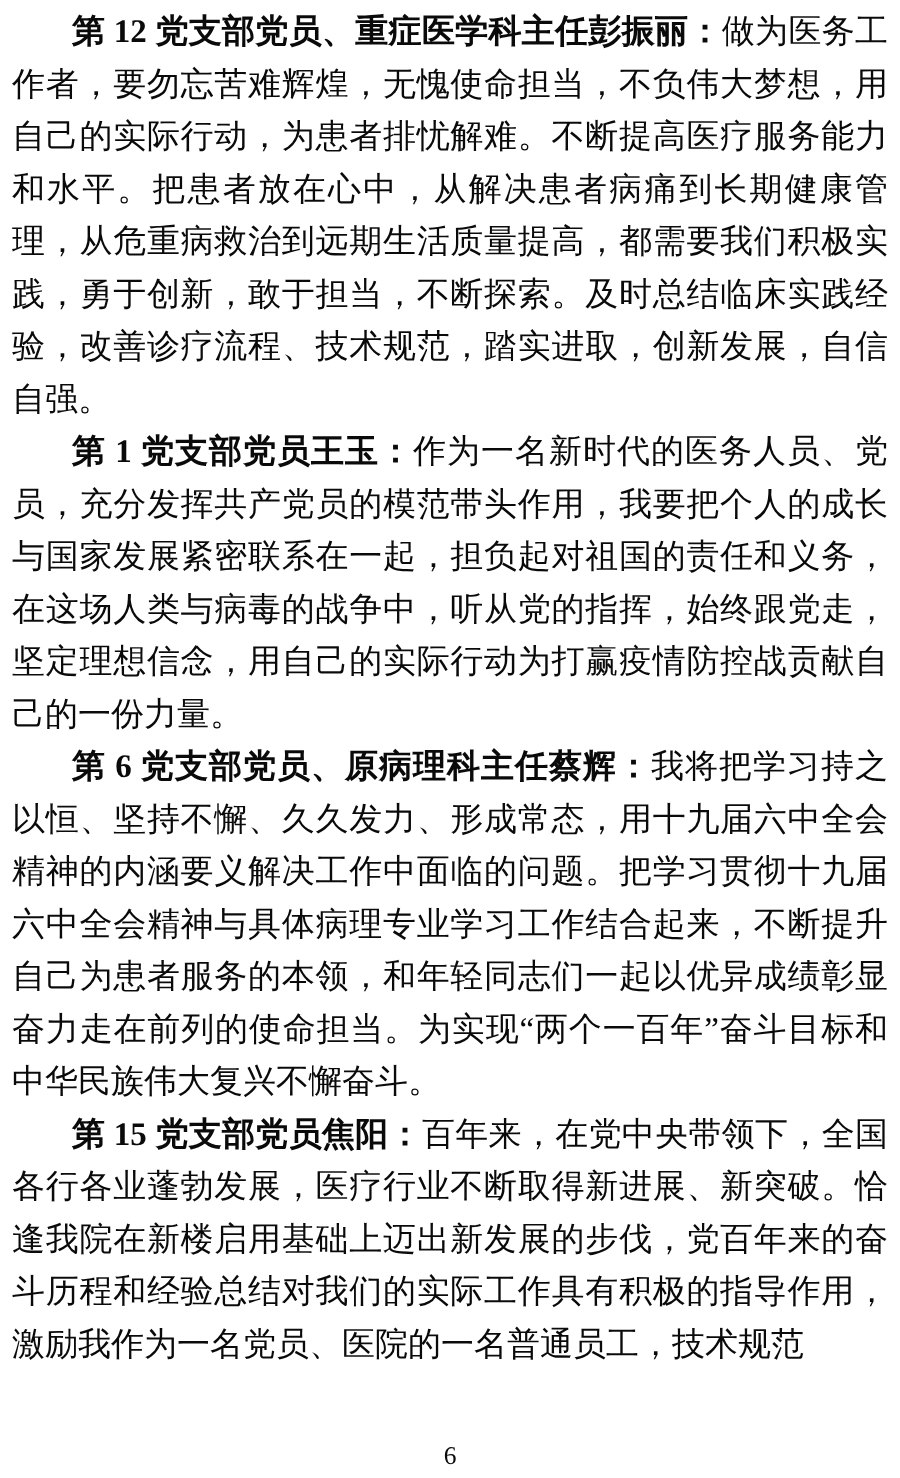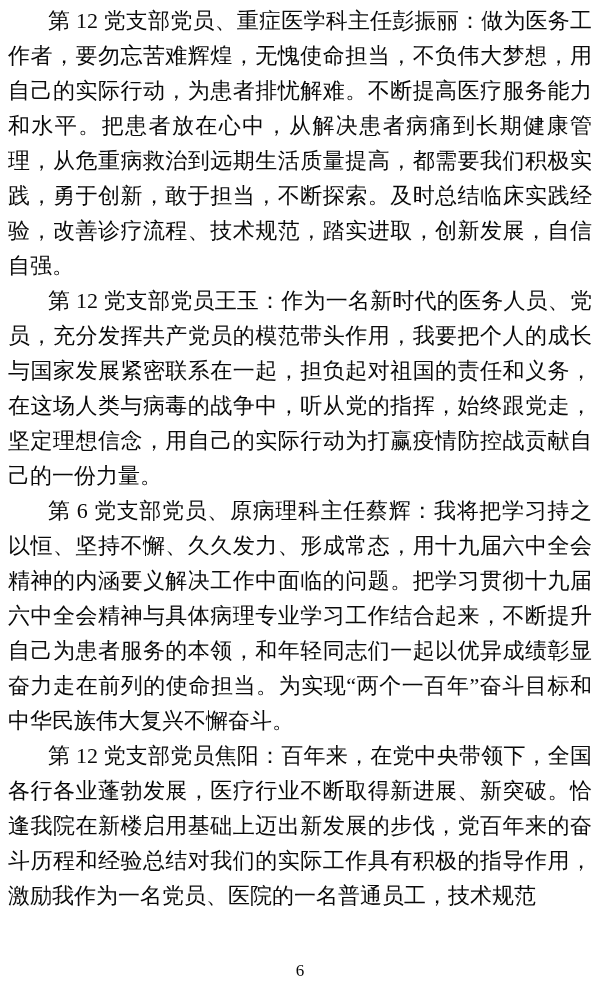--- a/index.html
+++ b/index.html
@@ -20,21 +20,21 @@
     line-height: 35px;
     overflow: hidden;
   }
   .para {
     margin: 0;
     text-indent: 40px;
     text-align: justify;
     text-justify: inter-ideograph;
   }
   .para-label {
-    font-weight: 400;
+    font-weight: 700;
   }
   .para-body {
     font-weight: 400;
     margin-top: 29px;
   }
   .page-number {
     position: absolute;
     left: 0;
     right: 0;
     bottom: 6px;
@@ -48,26 +48,26 @@
 </head>
 <body>
 
 <div class="page">
 
   <p class="para">
     <span class="para-label">第 12 党支部党员、重症医学科主任彭振丽：</span><span class="para-body">做为医务工作者，要勿忘苦难辉煌，无愧使命担当，不负伟大梦想，用自己的实际行动，为患者排忧解难。不断提高医疗服务能力和水平。把患者放在心中，从解决患者病痛到长期健康管理，从危重病救治到远期生活质量提高，都需要我们积极实践，勇于创新，敢于担当，不断探索。及时总结临床实践经验，改善诊疗流程、技术规范，踏实进取，创新发展，自信自强。</span>
   </p>
 
   <p class="para">
-    <span class="para-label">第 12 党支部党员王玉：</span><span class="para-body">作为一名新时代的医务人员、党员，充分发挥共产党员的模范带头作用，我要把个人的成长与国家发展紧密联系在一起，担负起对祖国的责任和义务，在这场人类与病毒的战争中，听从党的指挥，始终跟党走，坚定理想信念，用自己的实际行动为打赢疫情防控战贡献自己的一份力量。</span>
+    <span class="para-label">第 1 党支部党员王玉：</span><span class="para-body">作为一名新时代的医务人员、党员，充分发挥共产党员的模范带头作用，我要把个人的成长与国家发展紧密联系在一起，担负起对祖国的责任和义务，在这场人类与病毒的战争中，听从党的指挥，始终跟党走，坚定理想信念，用自己的实际行动为打赢疫情防控战贡献自己的一份力量。</span>
   </p>
 
   <p class="para">
     <span class="para-label">第 6 党支部党员、原病理科主任蔡辉：</span><span class="para-body">我将把学习持之以恒、坚持不懈、久久发力、形成常态，用十九届六中全会精神的内涵要义解决工作中面临的问题。把学习贯彻十九届六中全会精神与具体病理专业学习工作结合起来，不断提升自己为患者服务的本领，和年轻同志们一起以优异成绩彰显奋力走在前列的使命担当。为实现“两个一百年”奋斗目标和中华民族伟大复兴不懈奋斗。</span>
   </p>
 
   <p class="para">
-    <span class="para-label">第 12 党支部党员焦阳：</span><span class="para-body">百年来，在党中央带领下，全国各行各业蓬勃发展，医疗行业不断取得新进展、新突破。恰逢我院在新楼启用基础上迈出新发展的步伐，党百年来的奋斗历程和经验总结对我们的实际工作具有积极的指导作用，激励我作为一名党员、医院的一名普通员工，技术规范</span>
+    <span class="para-label">第 15 党支部党员焦阳：</span><span class="para-body">百年来，在党中央带领下，全国各行各业蓬勃发展，医疗行业不断取得新进展、新突破。恰逢我院在新楼启用基础上迈出新发展的步伐，党百年来的奋斗历程和经验总结对我们的实际工作具有积极的指导作用，激励我作为一名党员、医院的一名普通员工，技术规范</span>
   </p>
 
   <div class="page-number">6</div>
 
 </div>
 
 </body></html>

